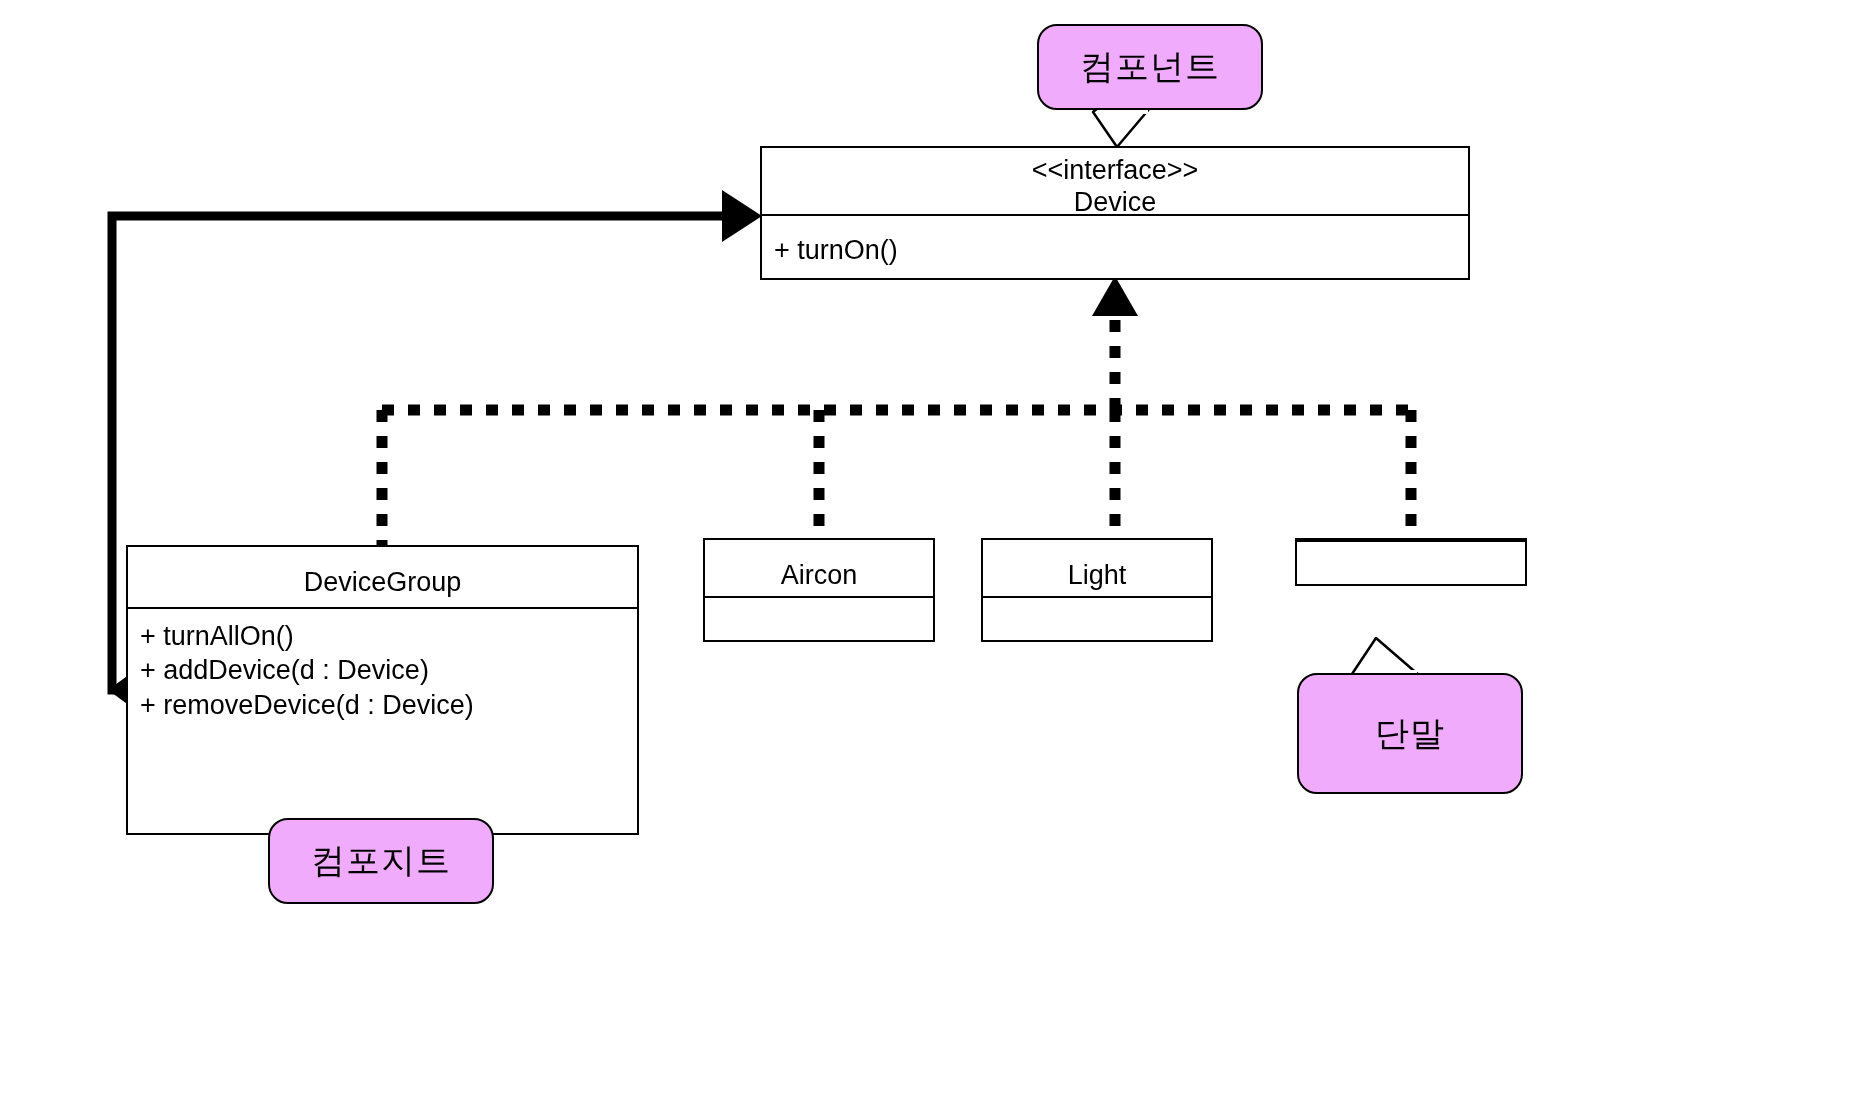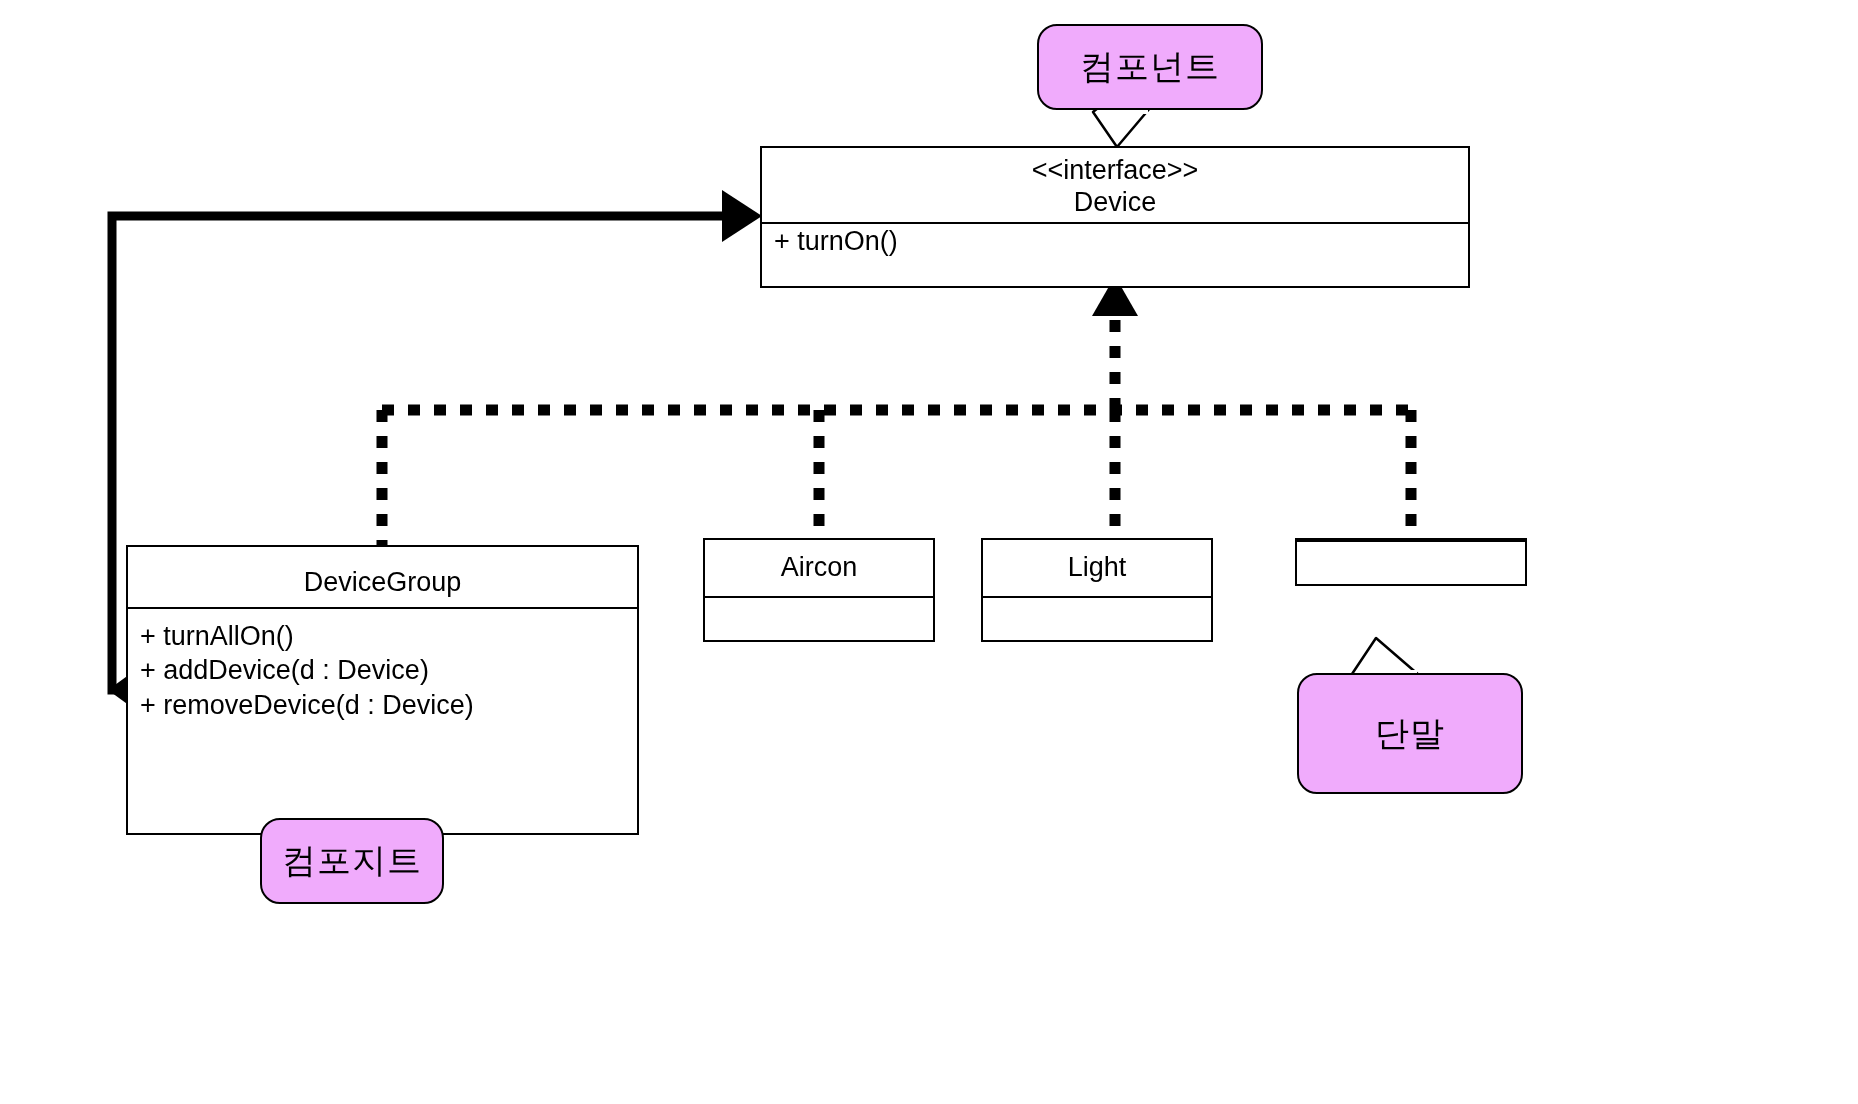--- a/index.html
+++ b/index.html
@@ -41,61 +41,61 @@
     padding: 6px 8px 7px 8px;
     font-size: 27px;
     white-space: pre-line;
   }
   .uml-sep {
     height: 0;
     border-top: 2.5px solid #000000;
   }
   .uml-body {
     box-sizing: border-box;
-    padding: 0 12px 6px 12px;
+    padding: 17px 12px 6px 12px;
     font-size: 27px;
     line-height: 1.27;
   }
   .uml-body .mrow {
     white-space: pre;
   }
   .uml-body.empty {
     padding: 0;
   }
 
   
   #box-device   { left: 760px;  top: 146px; width: 710px; }
-  #box-device .uml-header { height: 74px; padding-top: 7px; }
+  #box-device .uml-header { height: 66px; padding-top: 7px; }
   #box-device .uml-body   { height: 62px; }
 
   #box-devicegroup { left: 126px; top: 545px; width: 513px; }
   #box-devicegroup .uml-header { height: 60px; padding-top: 20px; }
   #box-devicegroup .uml-body   { height: 224px; padding-top: 10px; }
 
   #box-aircon   { left: 703px;  top: 538px; width: 232px; }
   #box-light    { left: 981px;  top: 538px; width: 232px; }
   #box-elevator { left: 1295px; top: 538px; width: 232px; }
-  .leafbox .uml-header { height: 56px; padding-top: 12px; }
+  .leafbox .uml-header { height: 56px; padding-top: 20px; }
   .leafbox .uml-body   { height: 42px; }
 
   
   .callout {
     position: absolute;
     box-sizing: border-box;
     border: 2.5px solid #000000;
     border-radius: 20px;
     background: #f0abfc;
     display: flex;
     align-items: center;
     justify-content: center;
     font-size: 34px;
     letter-spacing: 1px;
   }
   #callout-component { left: 1037px; top: 24px;  width: 226px; height: 86px; }
-  #callout-composite { left: 260px;  top: 818px; width: 184px; height: 86px; }
+  #callout-composite { left: 268px;  top: 818px; width: 226px; height: 86px; }
   #callout-leaf      { left: 1297px; top: 673px; width: 226px; height: 121px; }
 </style>
 </head>
 <body>
 
 <div id="canvas">
 
   <svg class="edges" viewBox="0 0 1858 1104" xmlns="http://www.w3.org/2000/svg">
 
     <g>

